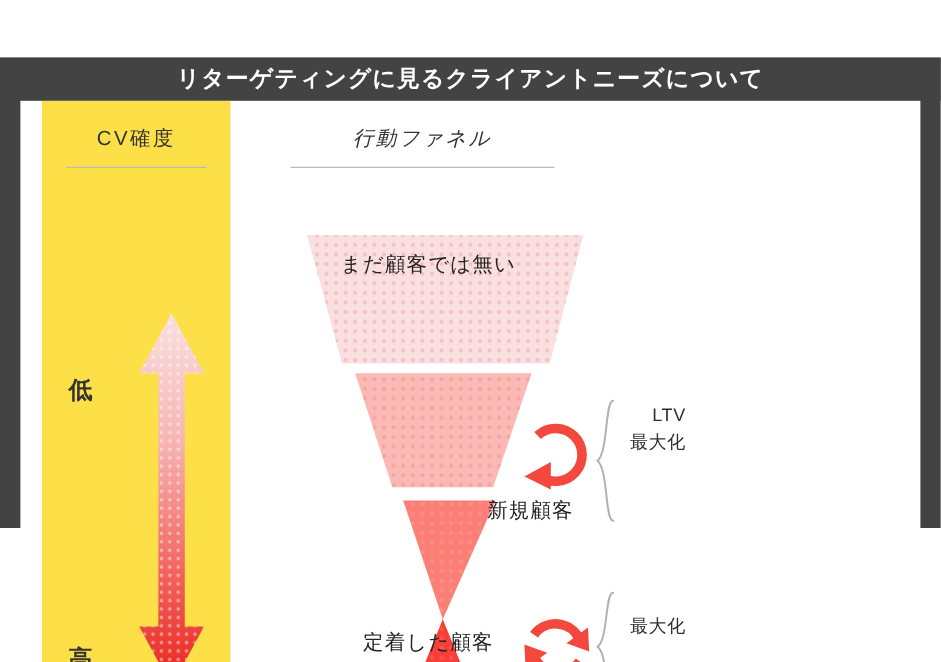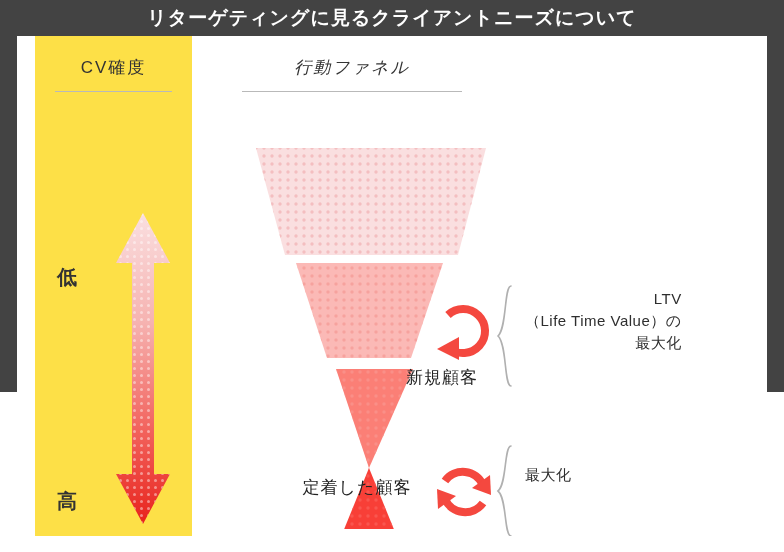--- a/index.html
+++ b/index.html
@@ -7,20 +7,21 @@
     width:784px;height:552px;
     background:#ffffff;
     font-family:"Liberation Sans","DejaVu Sans",sans-serif;
     overflow:hidden;
   }
   #frame{
     position:relative;
     width:784px;height:392px;
     background:#434343;
     box-sizing:border-box;
+    margin-top:48px;
   }
   
   #title-bar{
     position:absolute;left:0;top:0;width:784px;height:36px;
     display:flex;align-items:center;justify-content:center;
     background:#434343;
   }
   #title-text{
     color:#ffffff;
     font-size:19px;
@@ -180,34 +181,34 @@
         <polygon points="124,265 201,265 157,364" fill="#fb7f76"></polygon>
         <polygon points="124,265 201,265 157,364" fill="url(#dotsStrong)"></polygon>
       </g>
 
       <g>
         <polygon points="157,364 194,455 120,455" fill="#f83f37"></polygon>
         <polygon points="157,364 194,455 120,455" fill="url(#dotsDeep)"></polygon>
       </g>
     </svg>
 
+    <div class="seg-label" id="label-0">まだ顧客では無い</div>
     <div class="seg-label" id="label-2">新規顧客</div>
     <div class="seg-label" id="label-3">定着した顧客</div>
 
     <div class="annot" id="annot-0">
       <svg class="annot-icon" viewBox="0 0 62 62">
         <path d="M15 14 A22 22 0 1 1 16 47" fill="none" stroke="#f4483f" stroke-width="8" stroke-linecap="butt"></path>
         <polygon points="4,48 26,36 26,59" fill="#f4483f"></polygon>
       </svg>
       <svg class="annot-brace" viewBox="0 0 22 104" preserveAspectRatio="none">
         <path d="M16 2 C9 2 12 44 3 52 C12 60 9 102 16 102" fill="none" stroke="#b0b0b0" stroke-width="1.6" stroke-linecap="round"></path>
       </svg>
       <div class="annot-text">
         <div>LTV</div>
-        <div>（Life Time Value）の</div>
         <div>最大化</div>
       </div>
     </div>
 
     <div class="annot" id="annot-1">
       <svg class="annot-icon" viewBox="0 0 62 62">
         <path d="M12 20 A22 22 0 0 1 50 24" fill="none" stroke="#f4483f" stroke-width="8" stroke-linecap="butt"></path>
         <polygon points="57,14 58,34 39,27" fill="#f4483f"></polygon>
         <path d="M50 42 A22 22 0 0 1 12 38" fill="none" stroke="#f4483f" stroke-width="8" stroke-linecap="butt"></path>
         <polygon points="5,48 4,28 23,35" fill="#f4483f"></polygon>

